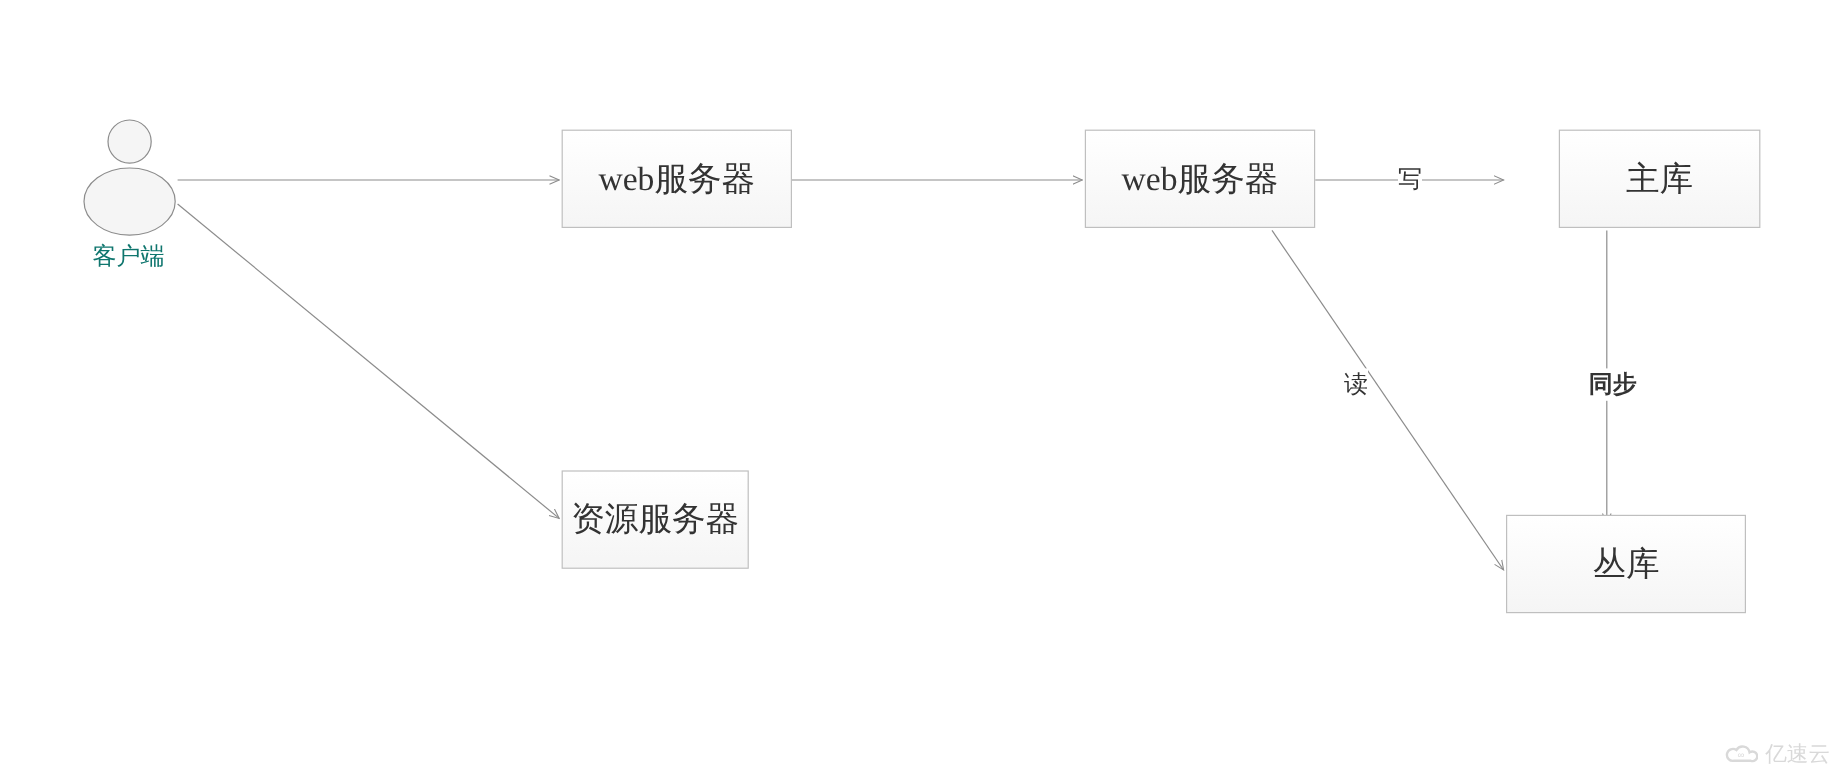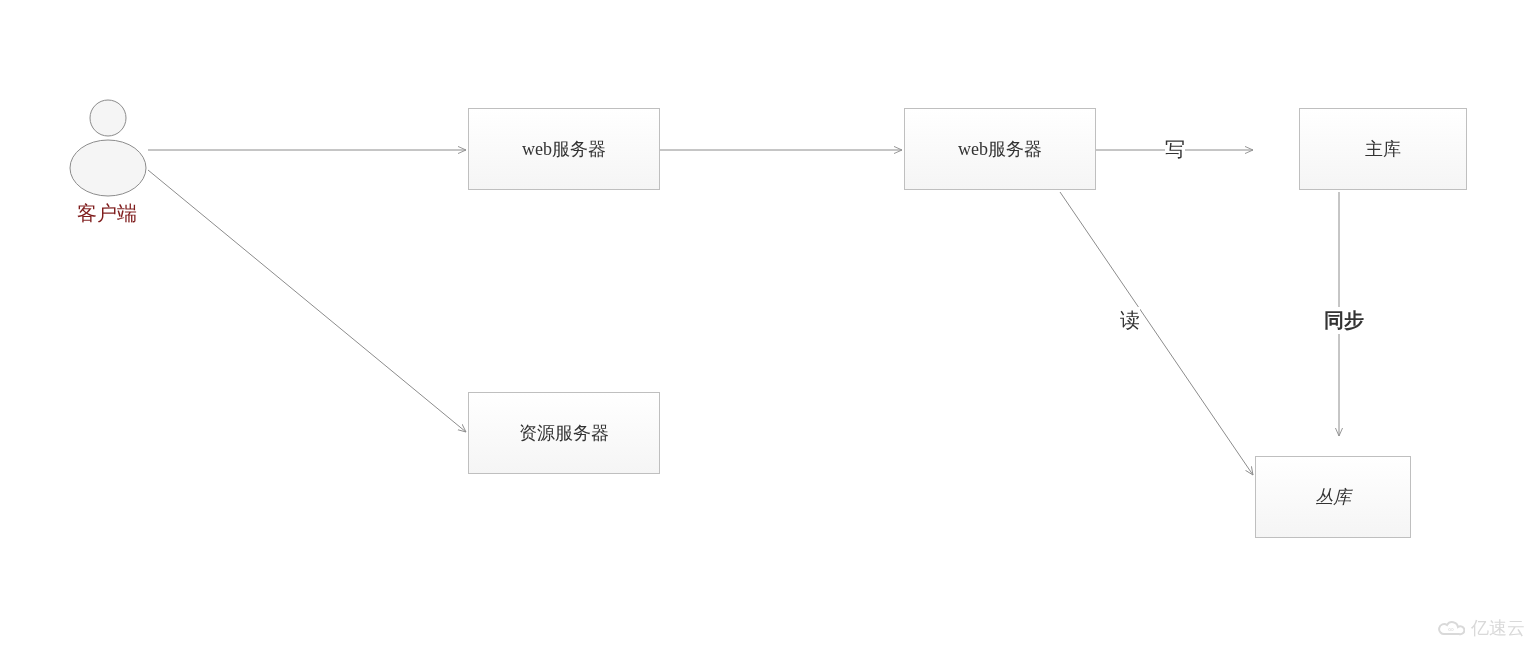--- a/index.html
+++ b/index.html
@@ -13,33 +13,33 @@
     position: relative;
     overflow: hidden;
   }
   .node-box {
     position: absolute;
     border: 1px solid #bfbfbf;
     background: linear-gradient(#ffffff, #f5f5f5);
     display: flex;
     align-items: center;
     justify-content: center;
-    font-size: 18px;
+    font-size: 28px;
     box-sizing: border-box;
   }
   .edge-label {
     position: absolute;
     font-size: 20px;
     color: #333;
     background: #fff;
   }
   .actor-label {
     position: absolute;
     font-size: 20px;
-    color: #7f1d1d;
+    color: #0f766e;
   }
   svg.overlay {
     position: absolute;
     left: 0; top: 0;
     width: 1537px;
     height: 648px;
     pointer-events: none;
   }
   .watermark {
     position: absolute;
@@ -81,33 +81,33 @@
 
   <line x1="1339" y1="192" x2="1339" y2="436" stroke="#8c8c8c" stroke-width="1" marker-end="url(#arrow)"></line>
 </svg>
 
 <div class="actor-label" style="left:77px; top:200px;">客户端</div>
 
 <div class="node-box" style="left:468px; top:108px; width:192px; height:82px;">
   <span>web服务器</span>
 </div>
 
-<div class="node-box" style="left:468px; top:392px; width:192px; height:82px;">
+<div class="node-box" style="left:468px; top:392px; width:156px; height:82px;">
   <span>资源服务器</span>
 </div>
 
 <div class="node-box" style="left:904px; top:108px; width:192px; height:82px;">
   <span>web服务器</span>
 </div>
 
 <div class="node-box" style="left:1255px; top:108px; width:168px; height:82px;margin-left:44px;">
   <span>主库</span>
 </div>
 
-<div class="node-box" style="left:1255px; top:456px; width:156px; height:82px;font-style:italic;">
+<div class="node-box" style="left:1255px; top:429px; width:200px; height:82px;">
   <span>丛库</span>
 </div>
 
 <div class="edge-label" style="left:1165px; top:136px;">写</div>
 
 <div class="edge-label" style="left:1120px; top:307px;">读</div>
 
 <div class="edge-label" style="left:1324px; top:307px;font-weight:bold;">同步</div>
 
 <div class="watermark">

